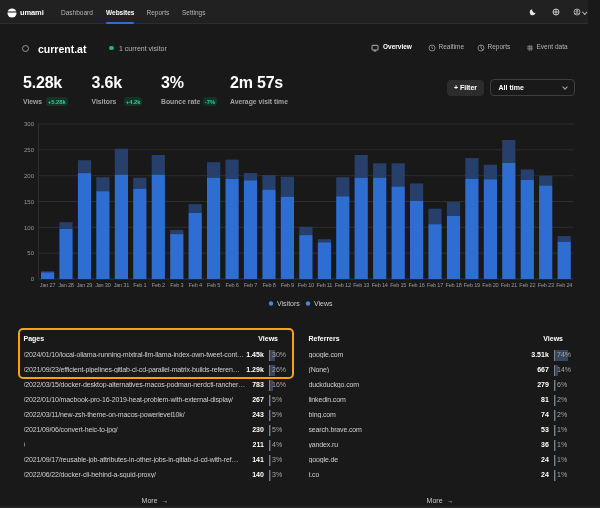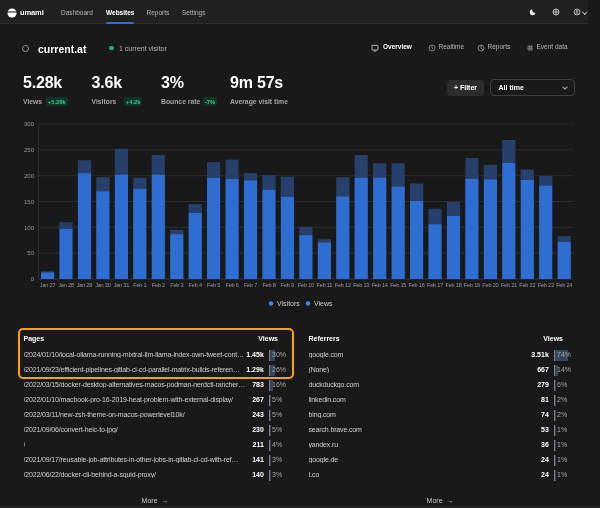--- a/index.html
+++ b/index.html
@@ -98,21 +98,21 @@
 
 <div class="big" style="left:23px">5.28k</div>
 <div class="slabel" style="left:23px">Views</div>
 <div class="badge" style="left:46px">+5.28k</div>
 <div class="big" style="left:91.5px">3.6k</div>
 <div class="slabel" style="left:91.5px">Visitors</div>
 <div class="badge" style="left:124px">+4.2k</div>
 <div class="big" style="left:161px">3%</div>
 <div class="slabel" style="left:161px">Bounce rate</div>
 <div class="badge" style="left:203px">-7%</div>
-<div class="big" style="left:230px">9m 57s</div>
+<div class="big" style="left:230px">2m 57s</div>
 <div class="slabel" style="left:230px">Average visit time</div>
 <div class="fbtn">+ Filter</div>
 <div class="sel">All time<span class="chev"></span></div>
 
 <svg width="600" height="320" viewBox="0 0 600 320" style="position:absolute;left:0;top:0;font-family:'Liberation Sans',sans-serif">
 <line x1="38.5" y1="279.0" x2="573.5" y2="279.0" stroke="#333333" stroke-width="1"></line>
 <text x="34" y="281.2" text-anchor="end" font-size="6" fill="#979797">0</text>
 <line x1="38.5" y1="253.2" x2="573.5" y2="253.2" stroke="#2d2d2d" stroke-width="1"></line>
 <text x="34" y="255.4" text-anchor="end" font-size="6" fill="#979797">50</text>
 <line x1="38.5" y1="227.3" x2="573.5" y2="227.3" stroke="#2d2d2d" stroke-width="1"></line>

